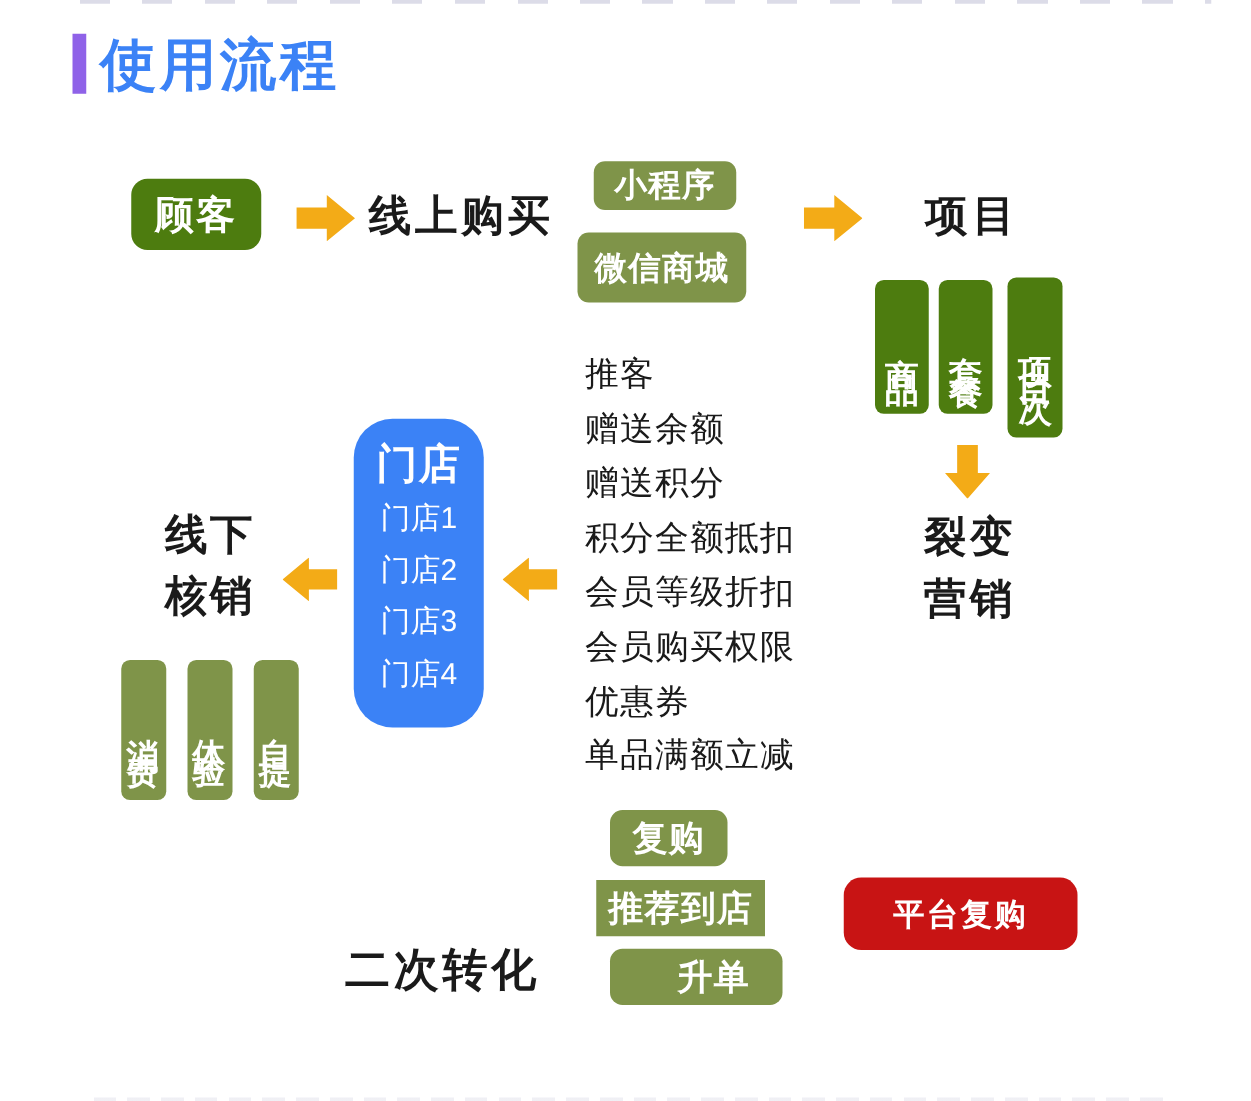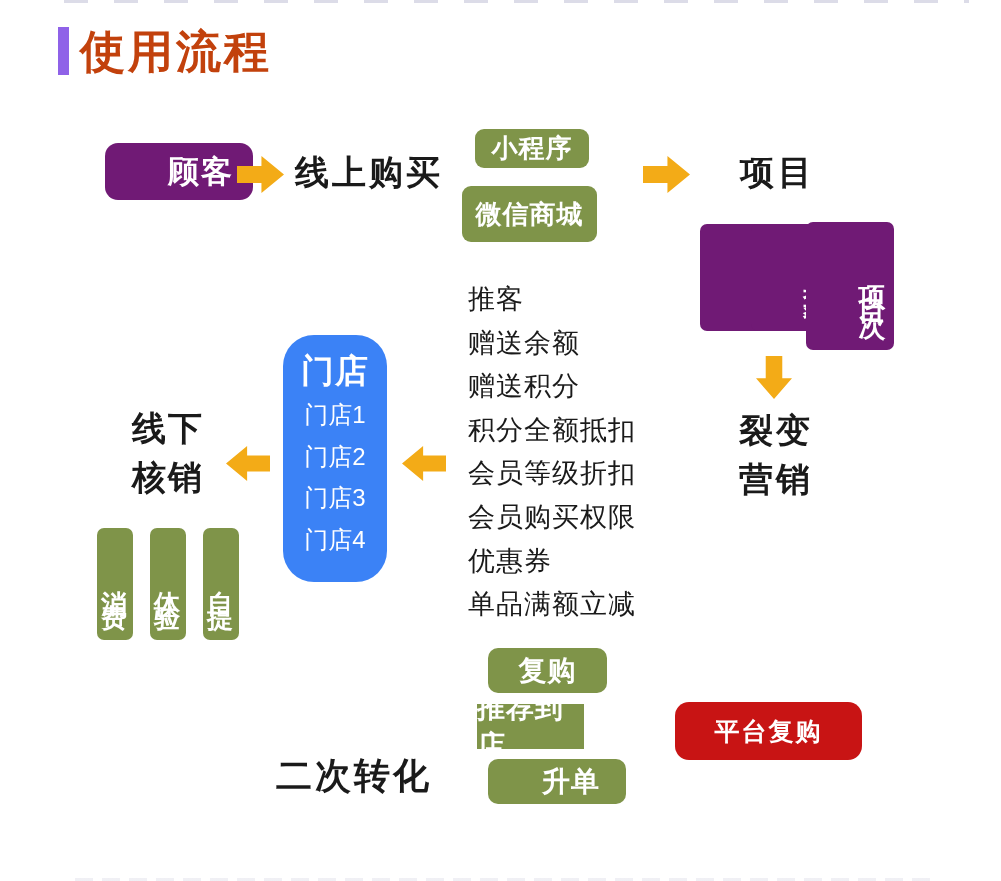--- a/index.html
+++ b/index.html
@@ -15,42 +15,41 @@
     overflow: hidden;
   }
 
   
   .title-bar {
     position: absolute; left: 58px; top: 27px;
     width: 11px; height: 48px; background: #8F62E8;
   }
   .page-title {
     position: absolute; left: 80px; top: 22px;
-    font-size: 45px; font-weight: bold; color: #c2410c;
+    font-size: 45px; font-weight: bold; color: #3b82f6;
     letter-spacing: 3px; white-space: nowrap;
   }
 
   
   .edge-dashes-top {
     position: absolute; left: 64px; top: 0;
     width: 905px; height: 3px;
     background: repeating-linear-gradient(90deg, #dcdce8 0 24px, transparent 24px 50px);
   }
   .edge-dashes-bottom {
     position: absolute; left: 75px; top: 878px;
     width: 860px; height: 3px; opacity: .8;
     background: repeating-linear-gradient(90deg, #ececf2 0 18px, transparent 18px 27px);
   }
 
   
   .ybox {
-    position: absolute; background: #701a75; color: #fff;
+    position: absolute; background: #4d7c0f; color: #fff;
     display: flex; align-items: center; justify-content: center;
     font-weight: bold;
-    padding-left: 44px;
   }
   .gbox {
     position: absolute; background: #7F9449; color: #fff;
     display: flex; align-items: center; justify-content: center;
     font-weight: bold;
   }
   .rbox {
     position: absolute; background: #C81414; color: #fff;
     display: flex; align-items: center; justify-content: center;
     font-weight: bold;
@@ -104,22 +103,22 @@
   .arrow-5 { left: 226px; top: 446px; width: 44px; height: 35px; }
 
   .offline-label { left: 118px; top: 404px; width: 100px; text-align: center; font-size: 34px; line-height: 49px; letter-spacing: 2px; }
 
   .oaction-0 { left: 97px;  top: 528px; width: 36px; height: 112px; border-radius: 7px; font-size: 26px; }
   .oaction-1 { left: 150px; top: 528px; width: 36px; height: 112px; border-radius: 7px; font-size: 26px; }
   .oaction-2 { left: 203px; top: 528px; width: 36px; height: 112px; border-radius: 7px; font-size: 26px; }
 
   .secondary-label { left: 276px; top: 704px; font-size: 36px; letter-spacing: 3px; margin-top: 48px; }
 
-  .conv-0 { left: 488px; top: 648px; width: 119px; height: 45px; border-radius: 10px; font-size: 28px; letter-spacing: 1px; }
-  .conv-1 { left: 477px; top: 704px; width: 107px; height: 45px; border-radius: 0; font-size: 28px; letter-spacing: 1px; }
+  .conv-0 { left: 488px; top: 648px; width: 94px; height: 45px; border-radius: 10px; font-size: 28px; letter-spacing: 1px; }
+  .conv-1 { left: 477px; top: 704px; width: 135px; height: 45px; border-radius: 0; font-size: 28px; letter-spacing: 1px; }
   .conv-2 { left: 488px; top: 759px; width: 110px; height: 45px; border-radius: 10px; font-size: 28px; letter-spacing: 1px; padding-left: 28px; }
 
   .platform-box { left: 675px; top: 702px; width: 187px; height: 58px; border-radius: 14px; font-size: 25px; letter-spacing: 2px; }
 </style>
 </head>
 <body>
 
 <div class="canvas">
 
   <div class="edge-dashes-top"></div>

